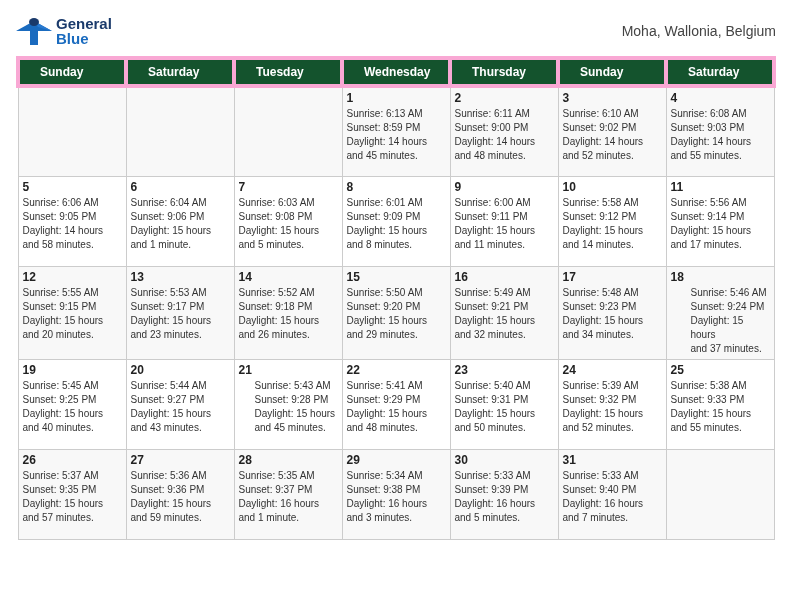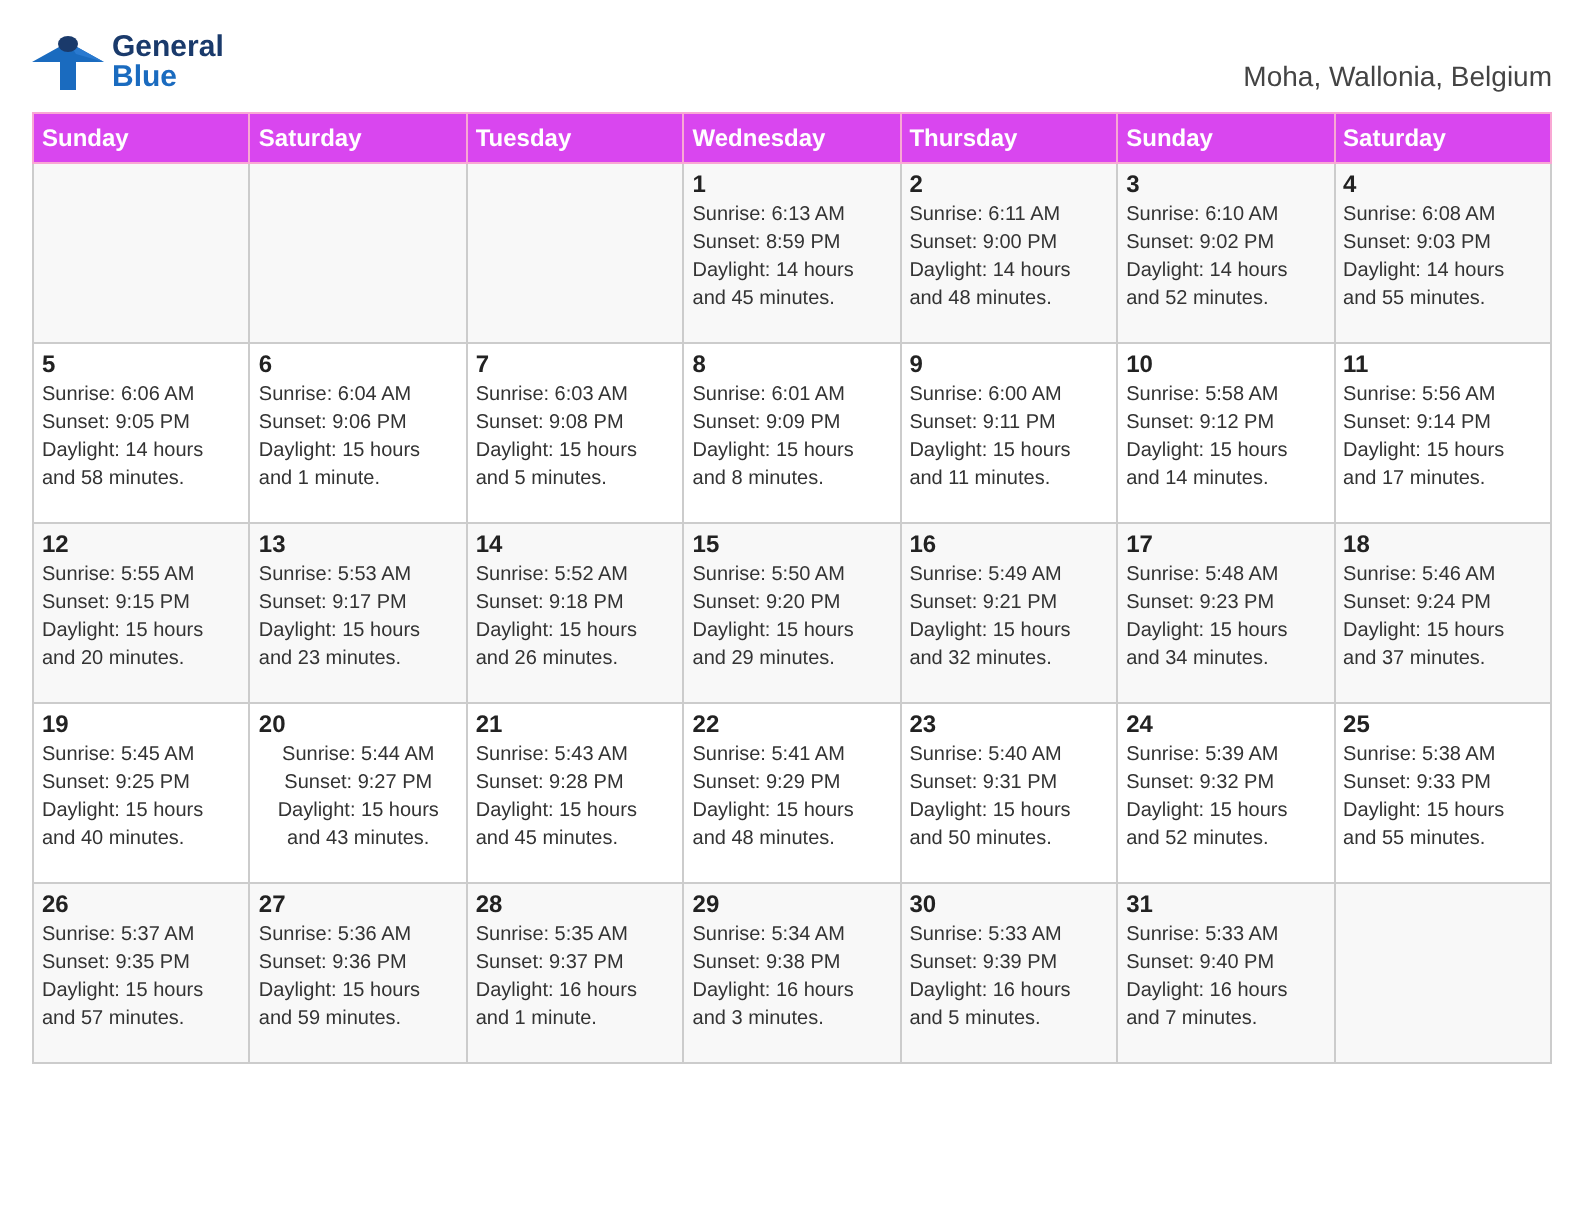--- a/index.html
+++ b/index.html
@@ -6,48 +6,48 @@
     body {
       font-family: Arial, sans-serif;
       background: #fff;
       width: 792px;
       min-height: 612px;
       padding: 16px;
     }
     .header-area {
       display: flex;
       justify-content: space-between;
-      align-items: flex-end;
+      align-items: center;
       margin-bottom: 10px;
     }
     .title-area {
       text-align: right;
     }
     .title-area .month-year {
       font-size: 32px;
       font-weight: bold;
       color: #222;
     }
     .title-area .location {
       font-size: 14px;
       color: #444;
     }
     table {
       width: 100%;
       border-collapse: collapse;
       table-layout: fixed;
     }
     thead tr th {
-      background: #d946ef;
+      background: #14532d;
       color: #fff;
       font-size: 12px;
       font-weight: bold;
-      padding: 5px 4px;
+      padding: 5px 20px;
       text-align: left;
-      border: 1px solid #f9a8d4;
+      border: 4px solid #f9a8d4;
     }
     tbody tr td {
       border: 1px solid #ccc;
       vertical-align: top;
       padding: 3px 4px;
       font-size: 10px;
       color: #333;
       min-height: 80px;
       height: 90px;
     }
@@ -250,44 +250,44 @@
         </td>
         <td>
           <span class="day-num">17</span>
           <div class="day-info" style="white-space: pre-line;">Sunrise: 5:48 AM
 Sunset: 9:23 PM
 Daylight: 15 hours
 and 34 minutes.</div>
         </td>
         <td>
           <span class="day-num">18</span>
-          <div class="day-info" style="white-space: pre-line;">Sunrise: 5:46 AM
+          <div class="day-info" style="white-space: pre-line; margin-left: 20px;">Sunrise: 5:46 AM
 Sunset: 9:24 PM
 Daylight: 15 hours
 and 37 minutes.</div>
         </td>
       </tr>
       <tr>
         <td>
           <span class="day-num">19</span>
           <div class="day-info" style="white-space: pre-line;">Sunrise: 5:45 AM
 Sunset: 9:25 PM
 Daylight: 15 hours
 and 40 minutes.</div>
         </td>
         <td>
           <span class="day-num">20</span>
-          <div class="day-info" style="white-space: pre-line; text-align: center;">Sunrise: 5:44 AM
+          <div class="day-info" style="white-space: pre-line;">Sunrise: 5:44 AM
 Sunset: 9:27 PM
 Daylight: 15 hours
 and 43 minutes.</div>
         </td>
         <td>
           <span class="day-num">21</span>
-          <div class="day-info" style="white-space: pre-line;">Sunrise: 5:43 AM
+          <div class="day-info" style="white-space: pre-line; margin-left: 16px;">Sunrise: 5:43 AM
 Sunset: 9:28 PM
 Daylight: 15 hours
 and 45 minutes.</div>
         </td>
         <td>
           <span class="day-num">22</span>
           <div class="day-info" style="white-space: pre-line;">Sunrise: 5:41 AM
 Sunset: 9:29 PM
 Daylight: 15 hours
 and 48 minutes.</div>

